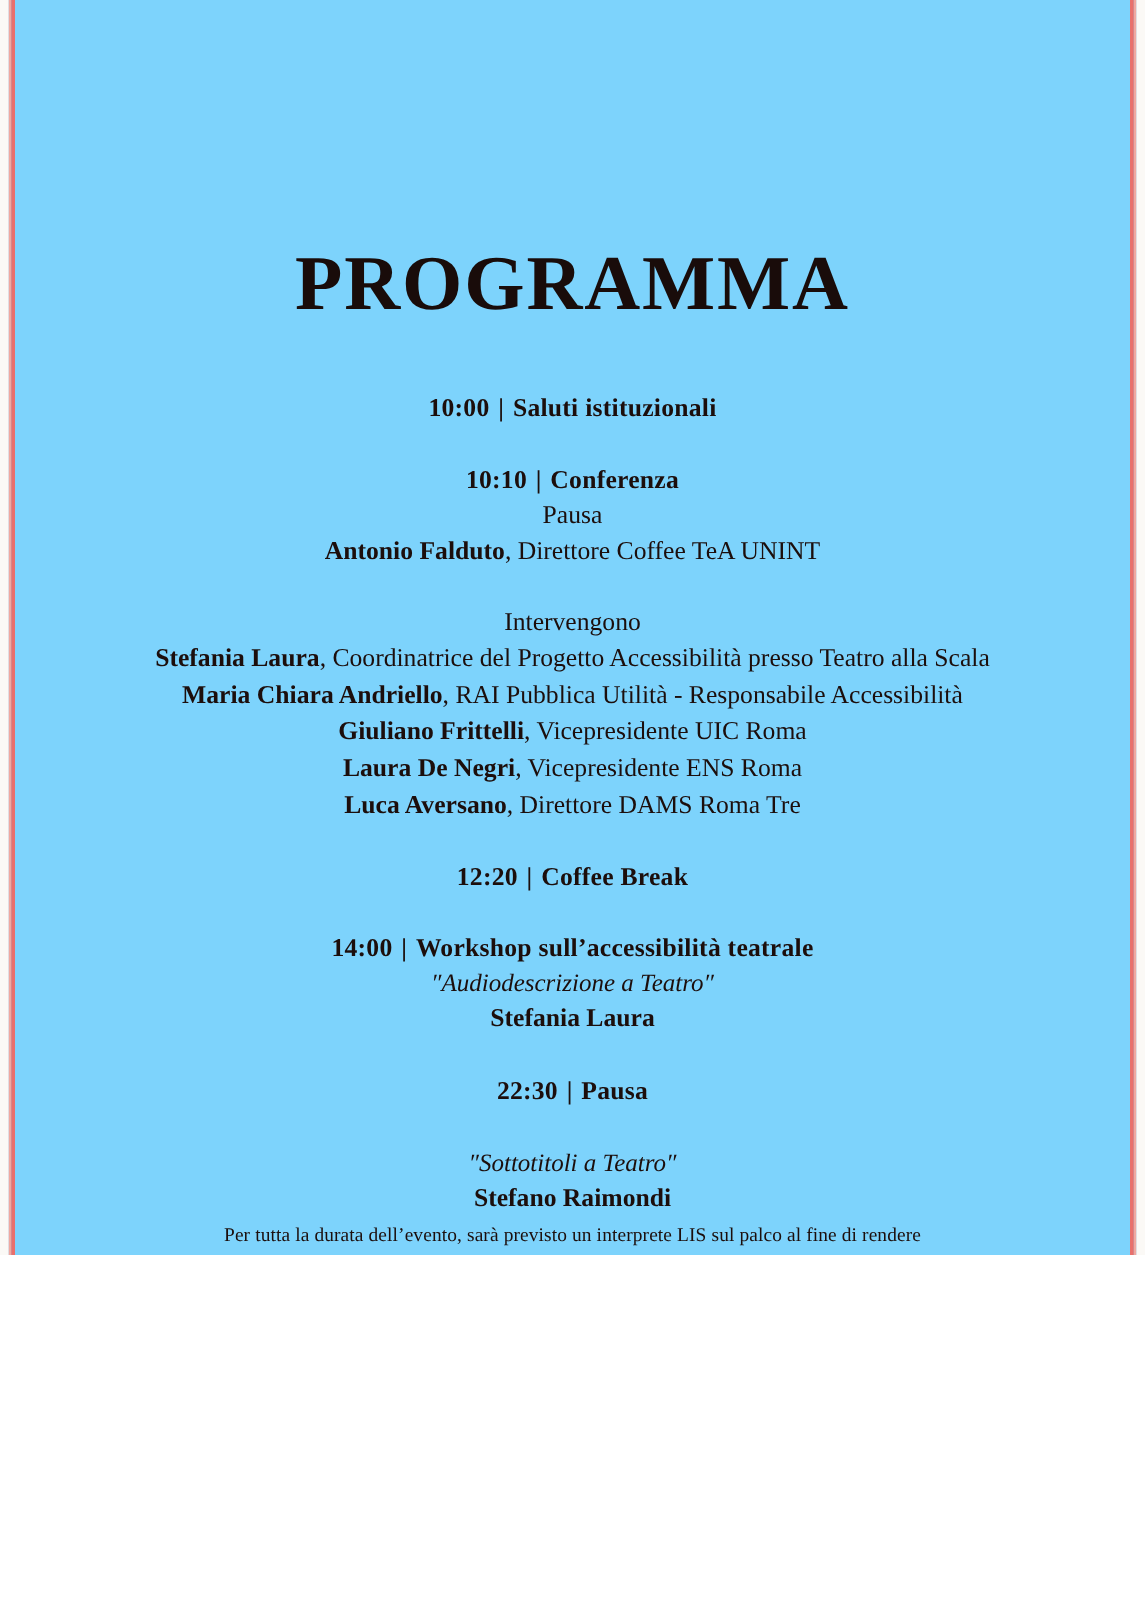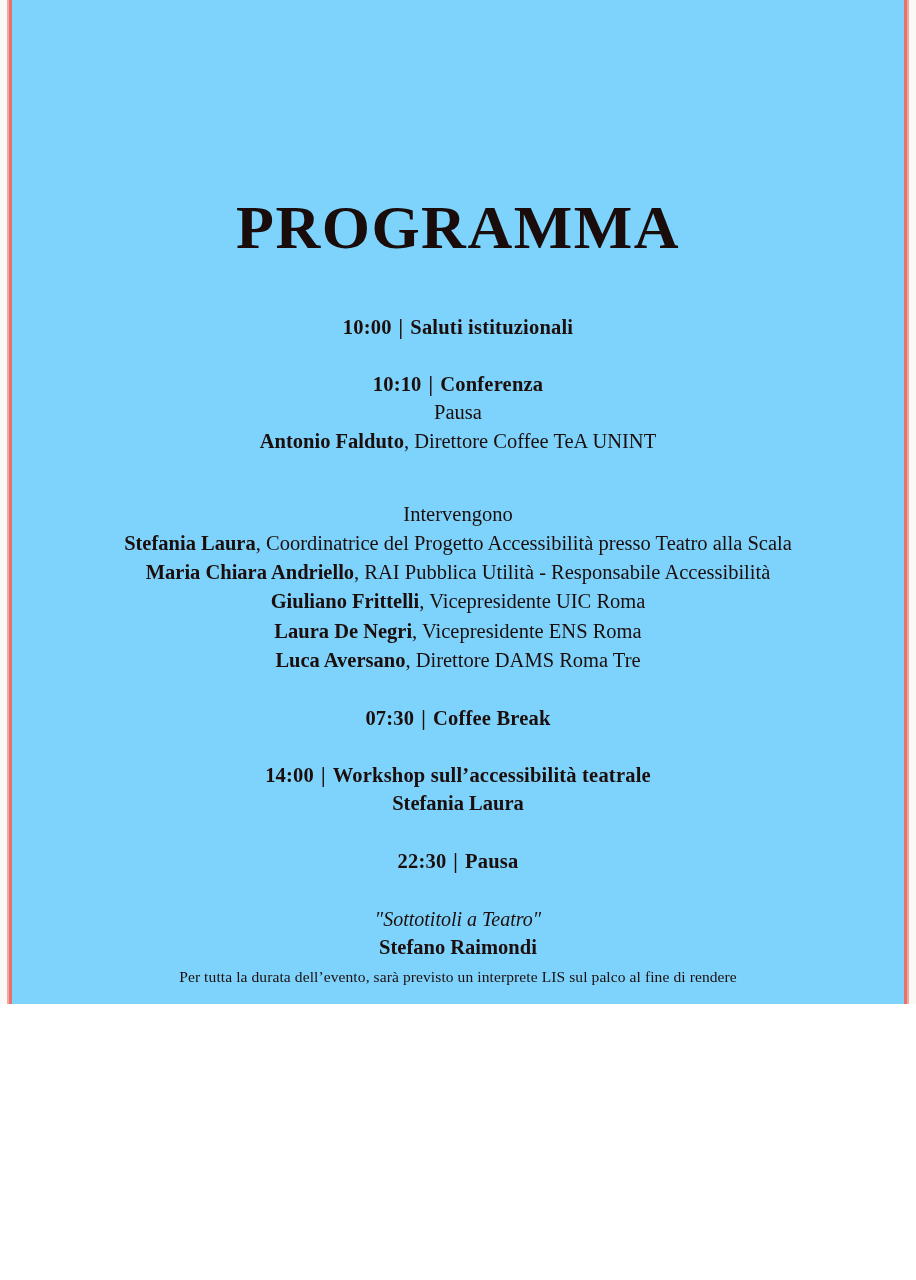--- a/index.html
+++ b/index.html
@@ -106,21 +106,21 @@
 
   .name-line {
     font-size: 20.5px;
     font-weight: bold;
     line-height: 1.4;
   }
 
   .gap-lg  { height: 30px; }
   .gap-md  { height: 27px; }
 
-  .speakers { margin-top: 16px; }
+  .speakers { margin-top: 0; }
 
   .footnote {
     margin: 4px auto 0;
     width: 700px;
     font-size: 15.5px;
     font-weight: normal;
     line-height: 1.45;
     letter-spacing: 0.1px;
   }
 </style>
@@ -183,30 +183,31 @@
         </div>
         <div class="person-line">
           <span class="who">Luca Aversano</span><span>, Direttore DAMS Roma Tre</span>
         </div>
       </div>
 
       <div class="gap-lg"></div>
 
       <div class="entry">
         <div class="slot-line">
-          <span>07:30</span><span class="sep">|</span><span>Coffee Break</span>
+          <span>12:20</span><span class="sep">|</span><span>Coffee Break</span>
         </div>
       </div>
 
       <div class="gap-lg"></div>
 
       <div class="entry">
         <div class="slot-line">
           <span>14:00</span><span class="sep">|</span><span>Workshop sull’accessibilità teatrale</span>
         </div>
+        <div class="subtitle-line">″Audiodescrizione a Teatro″</div>
         <div class="name-line">Stefania Laura</div>
       </div>
 
       <div class="gap-lg"></div>
 
       <div class="entry">
         <div class="slot-line">
           <span>22:30</span><span class="sep">|</span><span>Pausa</span>
         </div>
       </div>

